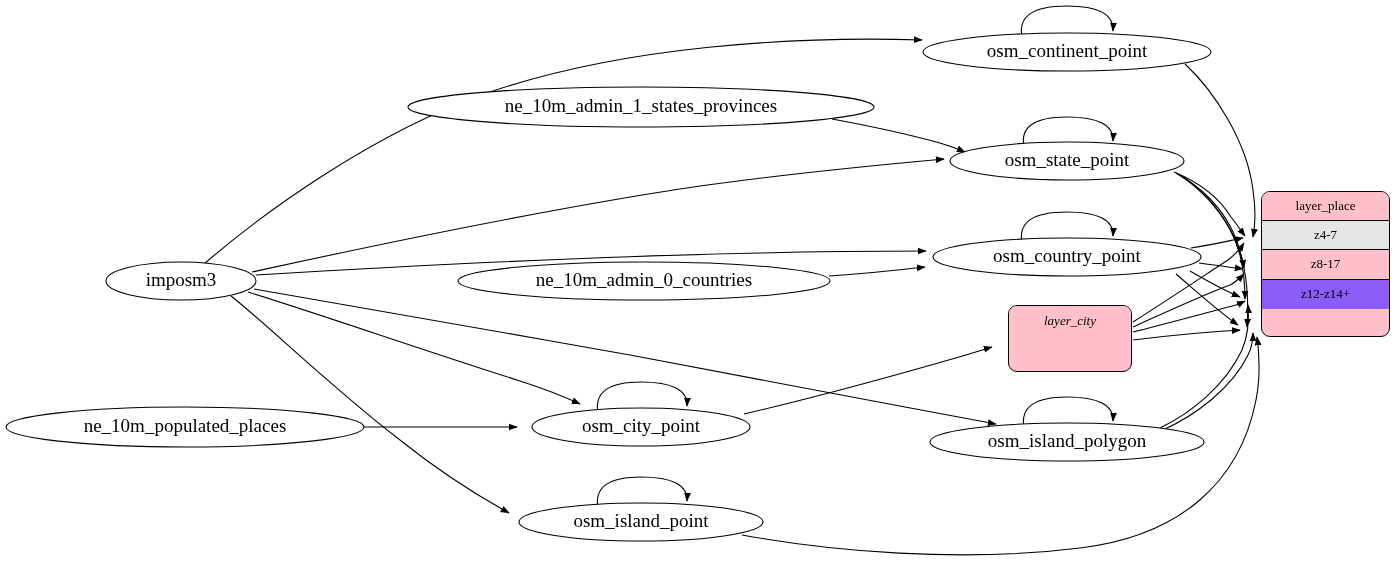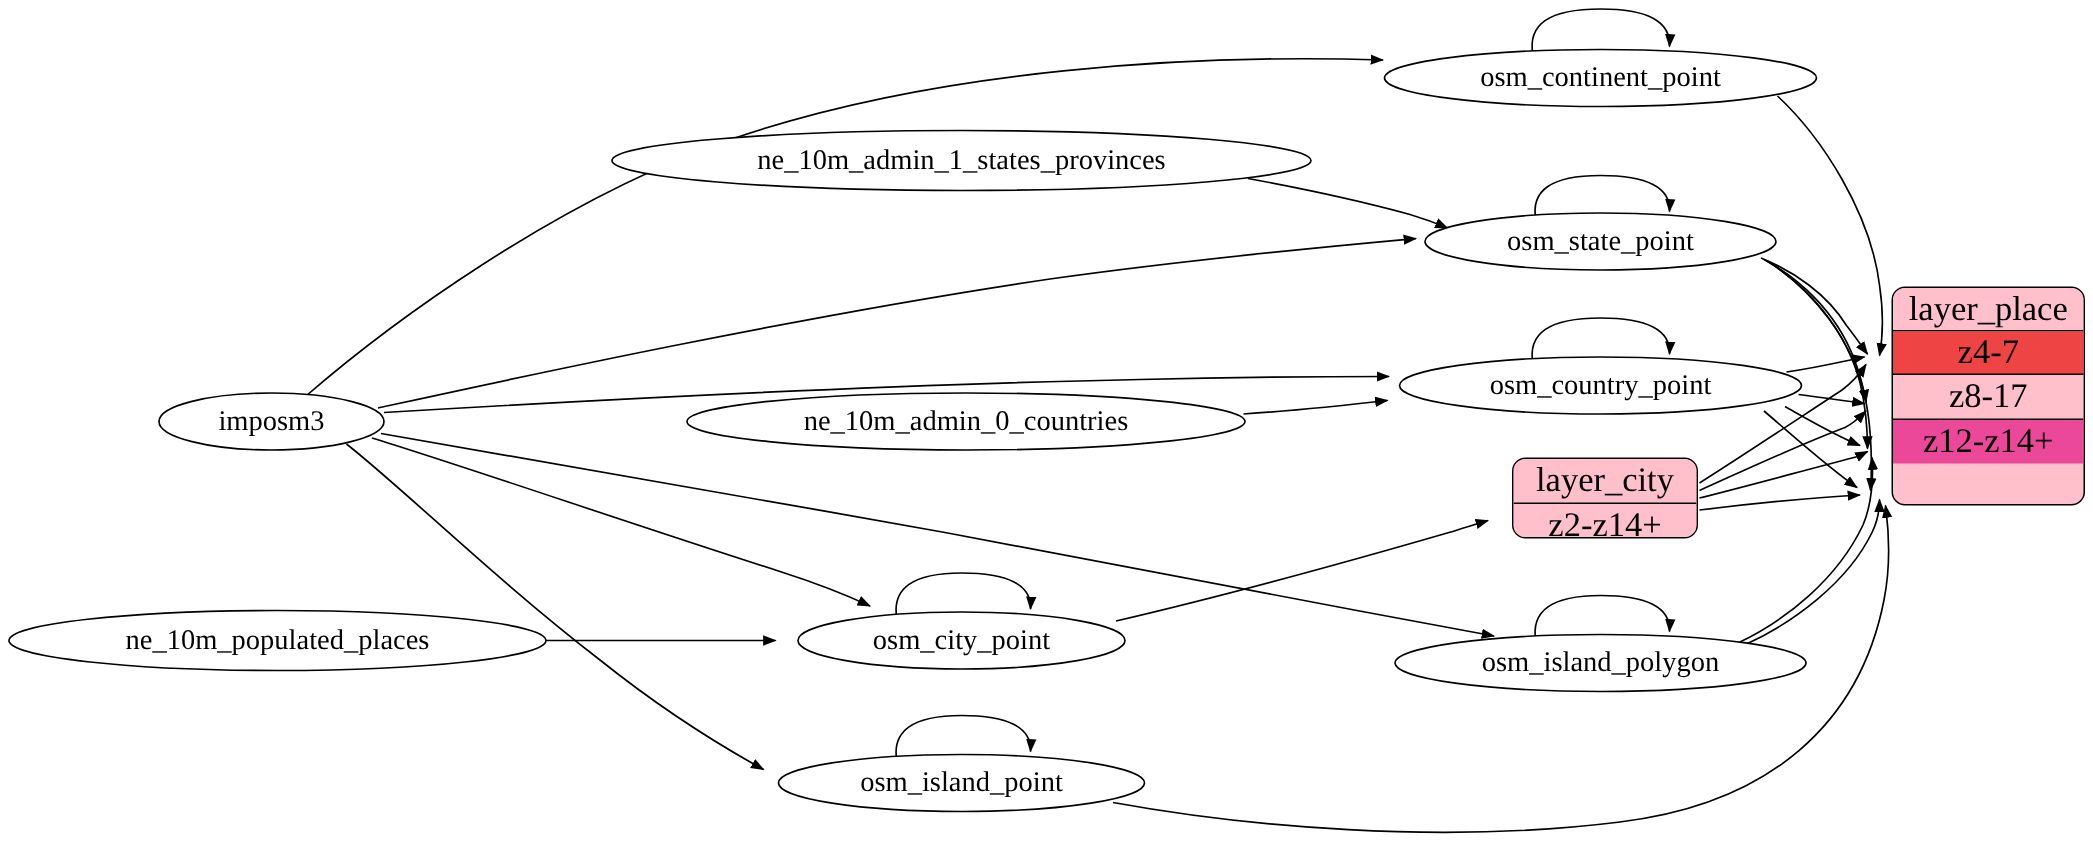--- a/index.html
+++ b/index.html
@@ -28,21 +28,21 @@
     border-radius:9px;
     background:#ffc0cb;
     overflow:hidden;
   }
   .record-row{
     box-sizing:border-box;
     display:flex;
     align-items:center;
     justify-content:center;
     font-family:"Liberation Serif", serif;
-    font-size:23px;
+    font-size:13px;
     color:#000000;
     border-bottom:1.2px solid #000000;
     background:#ffc0cb;
     white-space:pre;
   }
   .record-row:last-child{border-bottom:none;}
 </style>
 </head>
 <body>
 
@@ -147,22 +147,21 @@
         <g>
           <ellipse class="node-ellipse" cx="1067" cy="442" rx="137" ry="19" fill="#ffffff"></ellipse>
           <text class="node-label" x="1067" y="443">osm_island_polygon</text>
         </g>
       </g>
   </svg>
 
   <div id="layer-nodes">
       <div class="record-box" style="left: 1261px; top: 191px; width: 129px; height: 146px; background: rgb(255, 192, 203);">
         <div class="record-row" style="height: 29.2px; background: rgb(255, 192, 203);">layer_place</div>
-        <div class="record-row" style="height: 29.2px; background: #ef4444;">z4-7</div>
+        <div class="record-row" style="height: 29.2px; background: #e5e5e5;">z4-7</div>
         <div class="record-row" style="height: 29.2px; background: rgb(255, 192, 203);">z8-17</div>
-        <div class="record-row" style="height: 29.2px; background: #ec4899;">z12-z14+</div>
+        <div class="record-row" style="height: 29.2px; background: #8b5cf6;">z12-z14+</div>
       </div>
-      <div class="record-box" style="left: 1008px; top: 305px; width: 124px; height: 54px; background: rgb(255, 192, 203);">
+      <div class="record-box" style="left: 1008px; top: 305px; width: 124px; height: 67px; background: rgb(255, 192, 203); font-style: italic;">
         <div class="record-row" style="height: 29.5px; background: rgb(255, 192, 203);">layer_city</div>
-        <div class="record-row" style="height: 29.5px; background: rgb(255, 192, 203);">z2-z14+</div>
       </div>
     </div>
 </div>
 
 </body></html>

